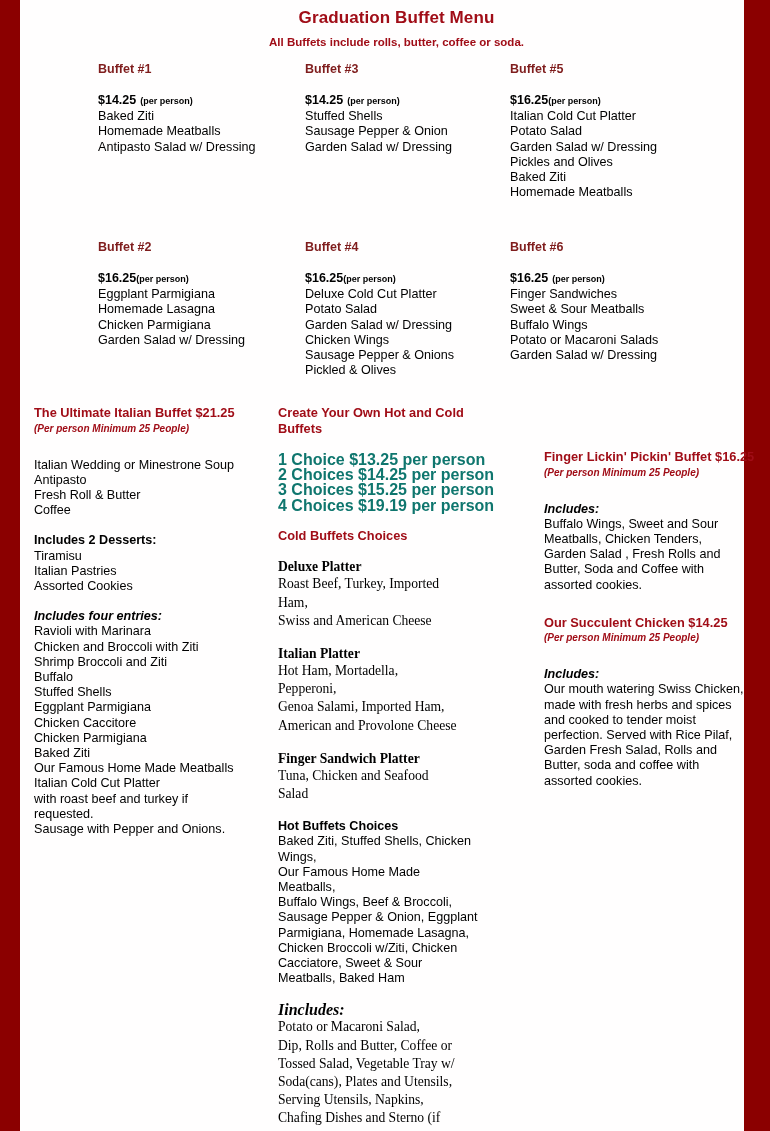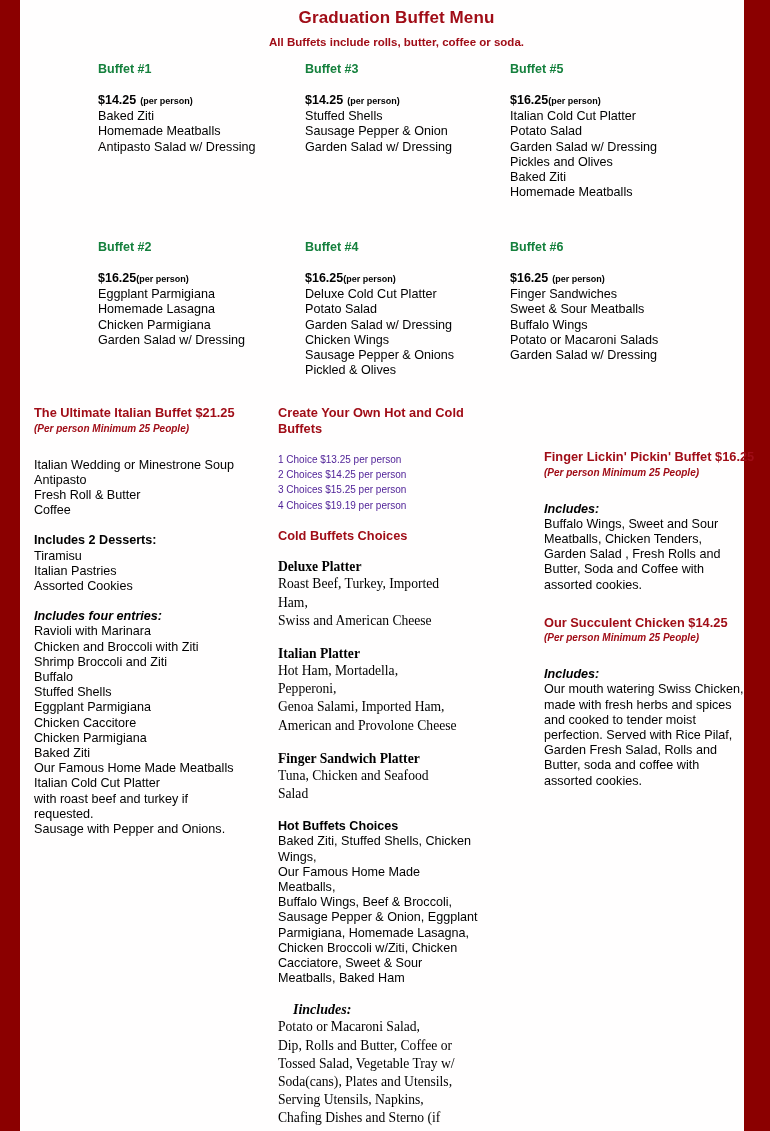--- a/index.html
+++ b/index.html
@@ -52,21 +52,21 @@
     position: absolute;
     left: 0; right: 0;
     top: 52px;
     display: block;
   }
   .buffet-cell {
     position: absolute;
     box-sizing: border-box;
   }
   .buffet-title {
-    color: #15803d;
+    color: #7f1d1d;
     font-size: 12.5px;
     font-weight: bold;
     margin: 0 0 17px 0;
   }
   .buffet-price {
     font-size: 12.5px;
     font-weight: bold;
     margin: 0 0 0 0;
     line-height: 15.2px;
   }
@@ -119,39 +119,39 @@
     font-weight: bold;
     line-height: 15.2px;
     margin: 0;
   }
   .sub-head.ital { font-style: italic; }
   .gap-sm { height: 15px; }
   .gap-md { height: 16px; }
   .gap-lg { height: 22px; }
 
   .red-line {
-    color: #4c1d95;
-    font-size: 10px;
-    font-weight: normal;
+    color: #0f766e;
+    font-size: 16px;
+    font-weight: bold;
     line-height: 15.2px;
     margin: 0;
   }
   .red-head-2 {
     color: #a00d17;
     font-size: 12.8px;
     font-weight: bold;
     line-height: 15.5px;
     margin: 0;
   }
 
   
   .serif { font-family: "Liberation Serif", serif; }
   .serif .sub-head { font-size: 13.6px; line-height: 16px; }
   .serif .plain-list li { font-size: 13.6px; line-height: 18.2px; }
-  .serif .sub-head.ital { font-size: 14px; margin-left: 15px; }
+  .serif .sub-head.ital { font-size: 16px; }
 </style>
 </head>
 <body>
 
 <div class="page">
 <div class="inner">
 
   <div class="title-block">
     <h1 class="menu-title">Graduation Buffet Menu</h1>
     <p class="menu-subtitle">All Buffets include rolls, butter, coffee or soda.</p>

